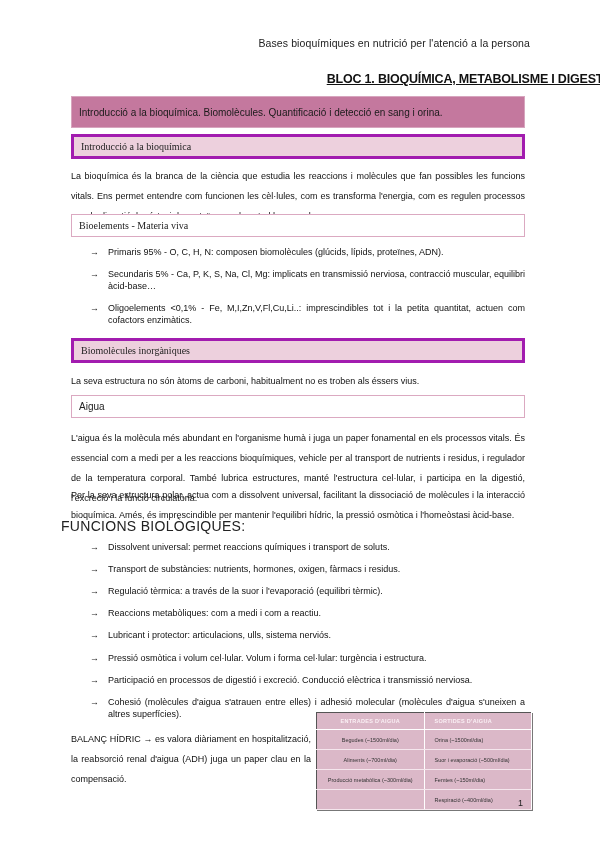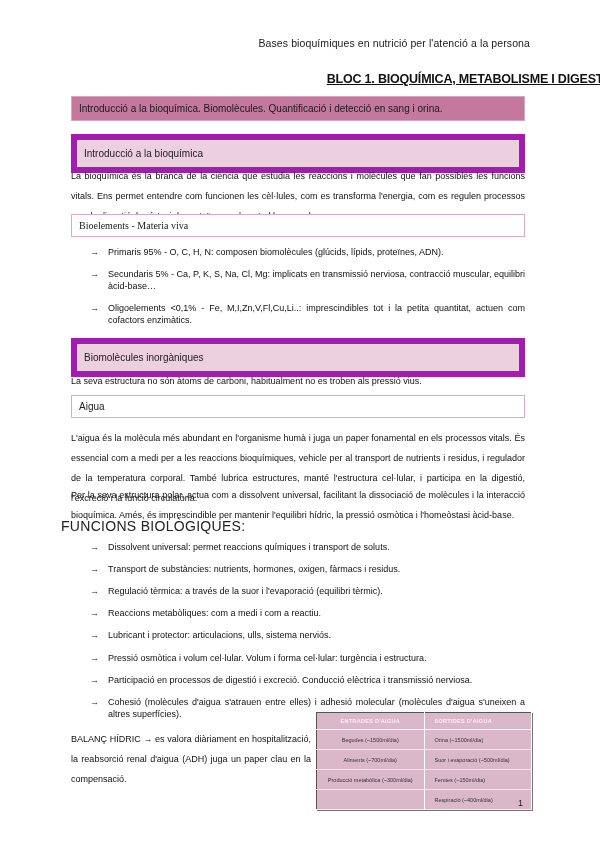--- a/index.html
+++ b/index.html
@@ -14,22 +14,22 @@
   .doc-title {
     position: absolute; top: 72px; left: 0; width: 584px; text-align: right;
     font-size: 12.5px; font-weight: bold; text-decoration: underline; color: #111;
     letter-spacing: -0.2px;
     margin-left: 32px;
   }
   .box {
     position: absolute; left: 71px; width: 454px; box-sizing: border-box;
     font-size: 10px; padding: 0 7px; display: flex; align-items: center;
   }
-  .box.dark { background: #c4789e; border: 1px solid #d7a5be; height: 25px; color: #1a1a1a; }
-  .box.light { background: #edd0dd; border: 6px solid #a21caf; height: 39px; color: #222; }
+  .box.dark { background: #c4789e; border: 1px solid #d7a5be; height: 32px; color: #1a1a1a; }
+  .box.light { background: #edd0dd; border: 3px solid #a21caf; height: 25px; color: #222; font-family: Liberation Serif, serif; }
   .box.outline { background: #ffffff; border: 1px solid #dba9c1; height: 23px; color: #222; }
   .para {
     position: absolute; left: 71px; width: 454px; font-size: 9px; line-height: 20px;
     text-align: justify; color: #111;
   }
   .bullet {
     position: absolute; left: 90px; width: 435px; font-size: 9px; line-height: 12.3px;
     color: #111; text-align: justify;
   }
   .bullet .arrow {
@@ -91,21 +91,21 @@
 </div>
 <div class="bullet" style="top:302px;">
   <span class="arrow">→</span>
   <span class="txt">Oligoelements &lt;0,1% - Fe, M,I,Zn,V,Fl,Cu,Li..: imprescindibles tot i la petita quantitat, actuen com cofactors enzimàtics.</span>
 </div>
 
 <div class="box light" style="top:338px;">
   <span>Biomolècules inorgàniques</span>
 </div>
 
-<div class="para" style="top:371px;">La seva estructura no són àtoms de carboni, habitualment no es troben als pressió vius.</div>
+<div class="para" style="top:371px;">La seva estructura no són àtoms de carboni, habitualment no es troben als éssers vius.</div>
 
 <div class="box outline" style="top:395px;">
   <span>Aigua</span>
 </div>
 
 <div class="para" style="top:428px;">L'aigua és la molècula més abundant en l'organisme humà i juga un paper fonamental en els processos vitals. És essencial com a medi per a les reaccions bioquímiques, vehicle per al transport de nutrients i residus, i regulador de la temperatura corporal. També lubrica estructures, manté l'estructura cel·lular, i participa en la digestió, l'excreció i la funció circulatòria.</div>
 
 <div class="para" style="top:485px;">Per la seva estructura polar, actua com a dissolvent universal, facilitant la dissociació de molècules i la interacció bioquímica. Amés, és imprescindible per mantenir l'equilibri hídric, la pressió osmòtica i l'homeòstasi àcid-base.</div>
 
 <div class="section-label" style="top:518px;">FUNCIONS BIOLÒGIQUES:</div>

